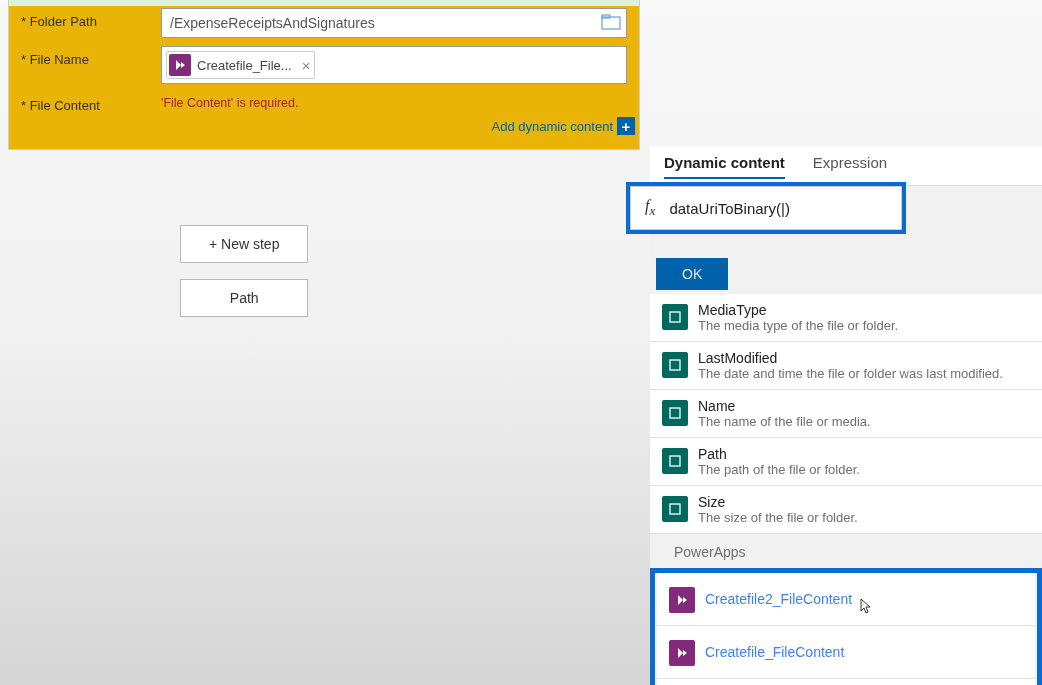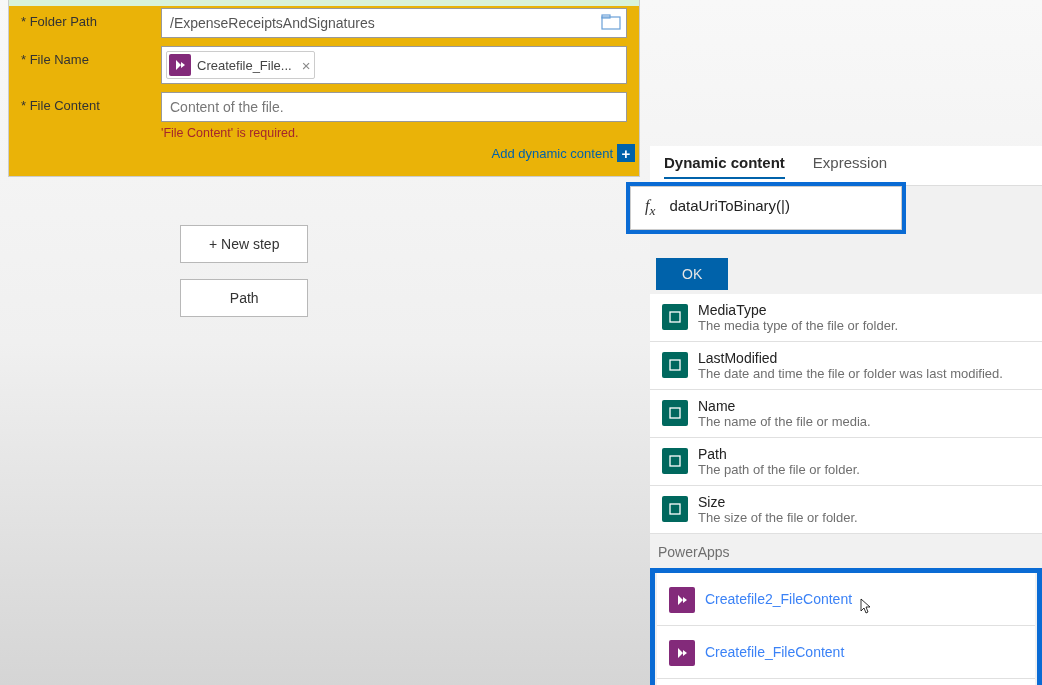--- a/index.html
+++ b/index.html
@@ -31,38 +31,38 @@
 .step-buttons { position: absolute; top: 225px; left: 180px; display: flex; gap: 16px; flex-direction: column; }
 .step-btn { border: 1px solid #b8b8b8; background: #fff; padding: 10px 28px; font-size: 14px; color: #333; cursor: pointer; }
 
 .flyout { position: absolute; top: 146px; left: 650px; width: 392px; background: #fff; }
 .flyout-tabs { display: flex; gap: 28px; padding: 8px 14px 6px 14px; border-bottom: 1px solid #ddd; }
 .flyout-tab { font-size: 15px; color: #555; padding-bottom: 6px; cursor: pointer; }
 .flyout-tab.active { color: #222; font-weight: 600; border-bottom: 2px solid #0062aa; }
 
 .highlight-box { border: 5px solid #0a6bd4; }
 
-.expr-box { display: flex; align-items: flex-start; background: #fff; padding: 10px 10px; border: 1px solid #ccc; margin: -1px; }
+.expr-box { display: flex; align-items: center; background: #fff; padding: 10px 10px; border: 1px solid #ccc; margin: -1px; }
 .expr-wrap { position: absolute; top: 36px; left: -24px; width: 280px; z-index: 5; }
 .fx-icon { font-family: serif; font-style: italic; font-size: 16px; color: #333; margin-right: 14px; margin-left: 4px; }
 .expr-text { font-size: 15px; color: #222; }
 
 .flyout-body { background: #f1f1f1; padding-top: 60px; }
 .ok-btn { background: #0062aa; color: #e5e5e5; border: none; padding: 8px 26px; font-size: 14px; margin: 12px 0 0 6px; cursor: pointer; display: inline-block; }
 
 .item-list { background: #fff; }
 .item { display: flex; align-items: flex-start; gap: 10px; padding: 8px 12px; border-bottom: 1px solid #e0e0e0; cursor: pointer; }
 .item-icon { width: 26px; height: 26px; background: #00685e; flex-shrink: 0; margin-top: 2px; border-radius: 2px; display:flex; align-items:center; justify-content:center;}
 .item-icon.pa { background: #832a7a; }
 .item-icon svg { display:block; }
 .item-text { display: flex; flex-direction: column; }
 .item-title { font-size: 14px; color: #222; }
 .item-desc { font-size: 13px; color: #6f6f6f; }
 
-.group-label { padding: 10px 12px 8px 8px; color: #6f6f6f; font-size: 14px; background: #f1f1f1; }
+.group-label { padding: 10px 12px 8px 24px; color: #6f6f6f; font-size: 14px; background: #f1f1f1; }
 
 .cursor {position:absolute; width:16px; height:16px;}
 .cursor svg{display:block;}
 
 .pa-list-wrap { padding: 0 2px 2px 2px; }
 .pa-item { display:flex; align-items:center; gap:10px; padding:12px; border-bottom:1px solid #e0e0e0; background:#fff; cursor:pointer;}
 .pa-title { font-size:14px; color:#3b82f6; }
 </style>
 </head>
 <body>
@@ -94,23 +94,20 @@
           <span>Createfile_File...</span>
           <span class="pill-x">×</span>
         </span>
       </div>
     </div>
   </div>
 
   <div class="form-row">
     <div class="form-label">File Content</div>
     <div class="form-control">
-      <div class="token-input">
-        <span class="empty">Content of the file.</span>
-      </div>
       <div class="error-text">'File Content' is required.</div>
     </div>
   </div>
 
   <div class="dynamic-link-row">
     <span class="dynamic-link">Add dynamic content</span>
     <span class="dynamic-link-icon">+</span>
   </div>
 </div>
 

